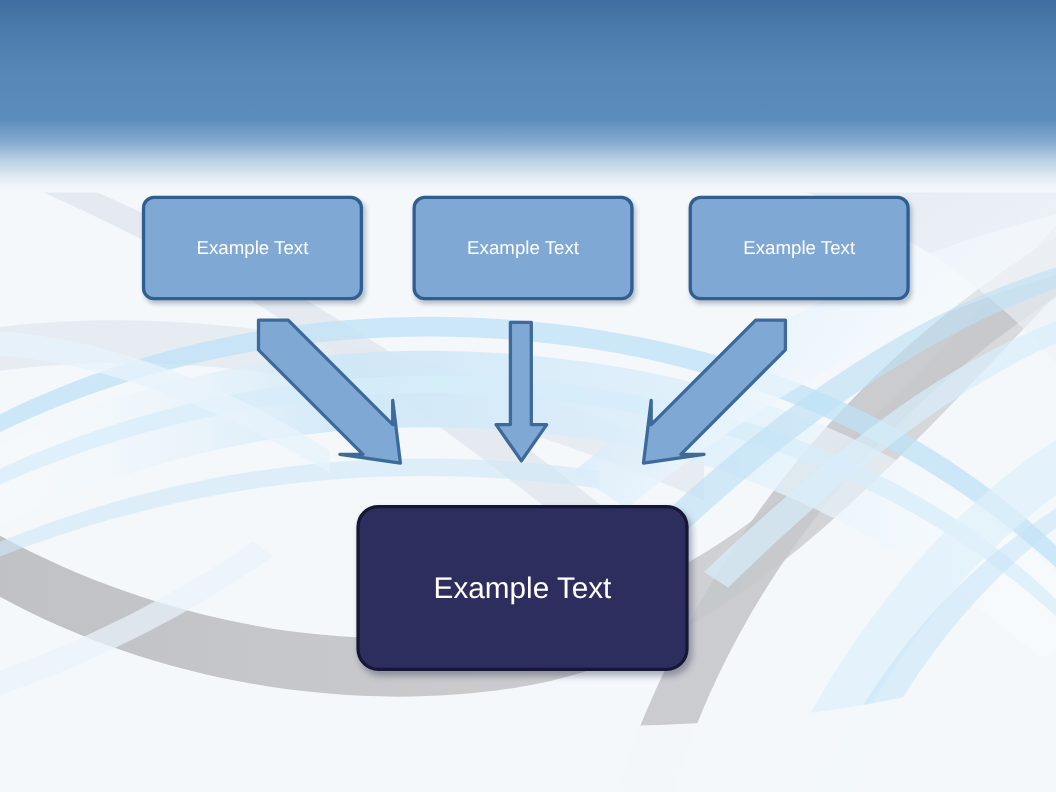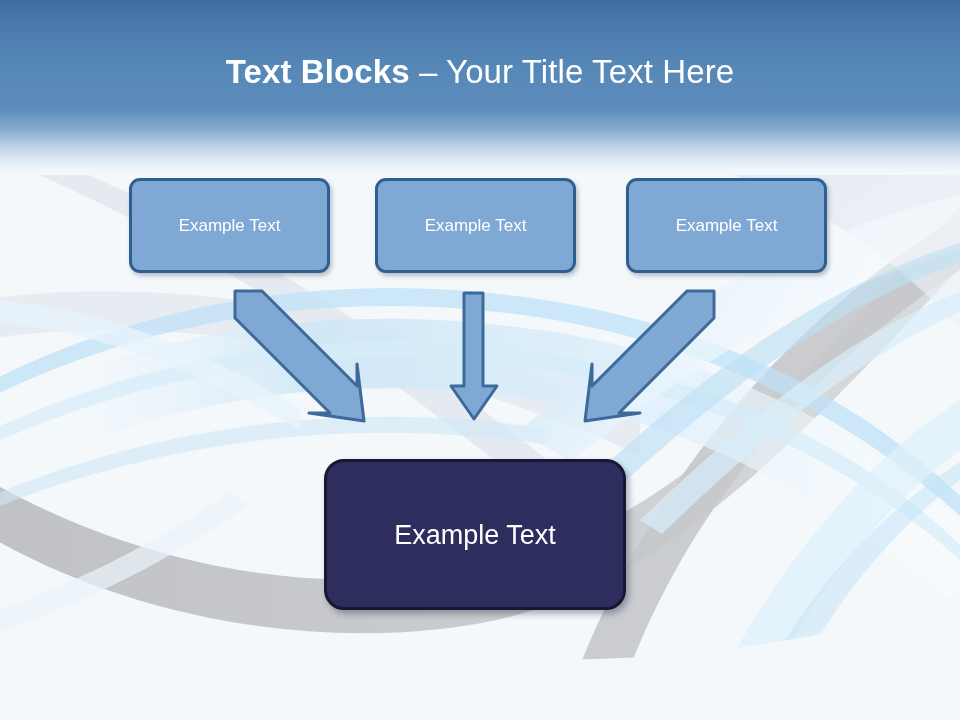--- a/index.html
+++ b/index.html
@@ -177,23 +177,20 @@
     <path d="M -30,560 C 180,640 460,680 720,650 C 840,636 920,610 960,592
              L 960,720 L -30,720 Z" fill="#f4f8fb" opacity="0.97"></path>
 
     <path d="M -30,300 C 80,300 200,345 300,410 L 300,430
              C 195,368 78,322 -30,322 Z" fill="#e7f2fb" opacity="0.8"></path>
     <path d="M -30,620 C 60,590 150,548 230,492 L 248,506
              C 162,566 66,612 -30,642 Z" fill="#e9f3fb" opacity="0.7"></path>
   </svg>
 
   <div class="header-band"></div>
-  <div class="slide-title">
-    <span class="ttl-bold">Text Blocks </span><span class="ttl-reg">– </span><span class="ttl-reg">Your Title Text Here</span>
-  </div>
 
   <svg class="arrows-svg" viewBox="0 0 960 720" preserveAspectRatio="none">
 
     <g>
       <polygon points="235,291 262,291 357,386 357,364 364,421 309,413 330,413 248,331 235,318" fill="#7fa9d4" stroke="#3e6a9b" stroke-width="3" stroke-linejoin="round"></polygon>
     </g>
 
     <g>
       <polygon points="464,293 483,293 483,386 497,386 474,419 451,386 464,386" fill="#7fa9d4" stroke="#3e6a9b" stroke-width="3" stroke-linejoin="round"></polygon>
     </g>

